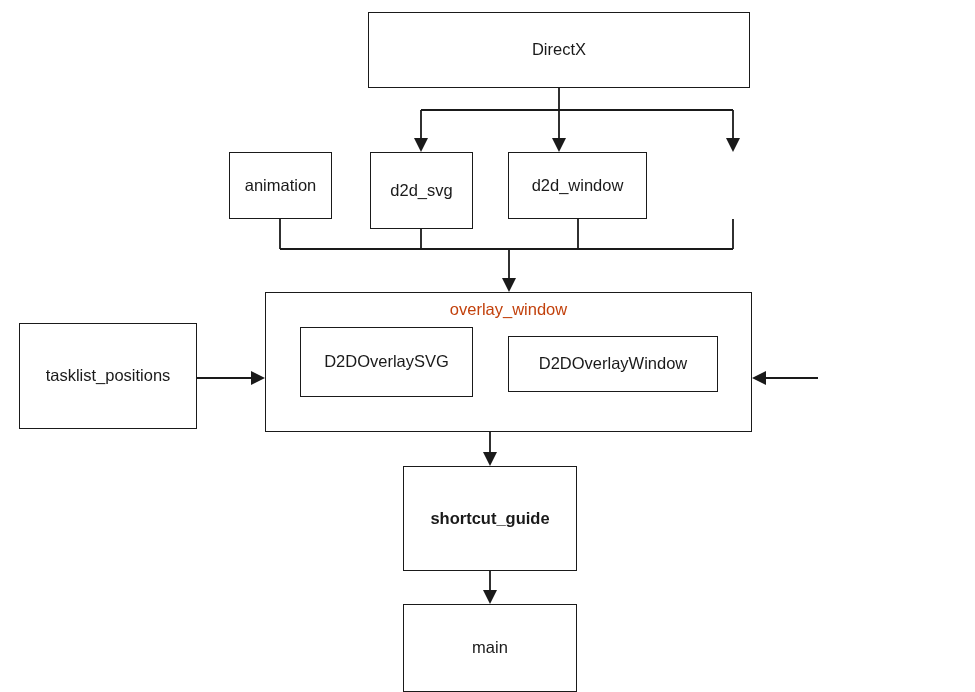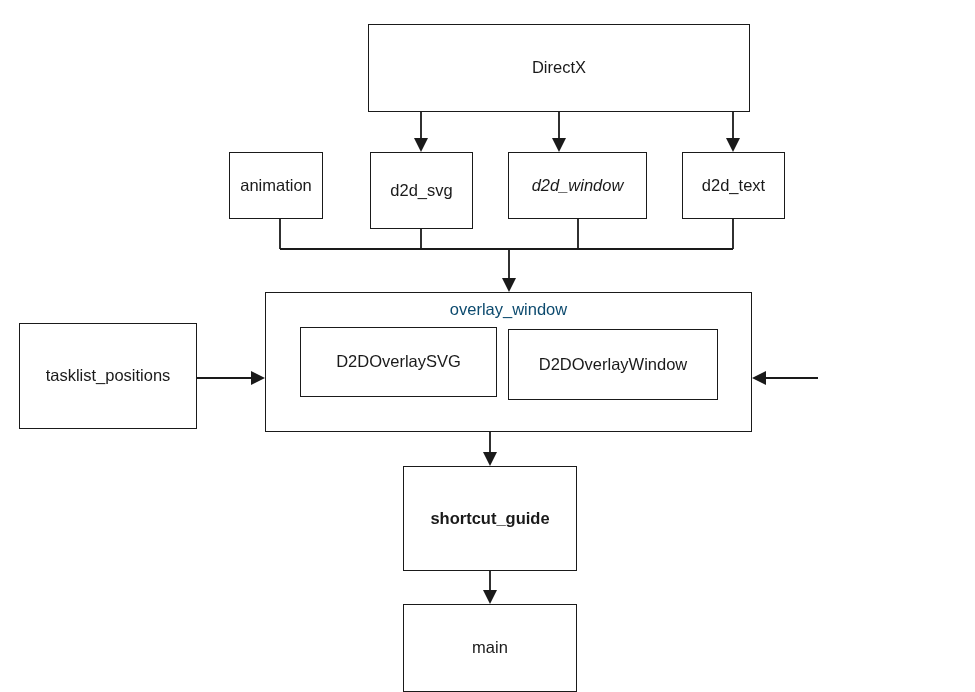--- a/index.html
+++ b/index.html
@@ -36,31 +36,31 @@
     background: #ffffff;
     z-index: 2;
   }
   .cluster-label {
     position: absolute;
     left: 0;
     right: 0;
     top: 7px;
     text-align: center;
     font-size: 16.5px;
-    color: #0c4a6e;
+    color: #c2410c;
   }
   
-  #node-directx          { left:368px; top:12px;  width:382px; height:88px;margin-top:12px; }
-  #node-animation        { left:229px; top:152px; width:94px; height:67px; }
+  #node-directx          { left:368px; top:12px;  width:382px; height:76px; }
+  #node-animation        { left:229px; top:152px; width:103px; height:67px; }
   #node-d2d-svg          { left:370px; top:152px; width:103px; height:77px; }
-  #node-d2d-window       { left:508px; top:152px; width:139px; height:67px;font-style:italic; }
+  #node-d2d-window       { left:508px; top:152px; width:139px; height:67px; }
   #node-d2d-text         { left:682px; top:152px; width:103px; height:67px; }
   #node-overlay-window   { left:265px; top:292px; width:487px; height:140px; }
-  #node-d2doverlaysvg    { left:300px; top:327px; width:197px; height:70px; }
-  #node-d2doverlaywindow { left:508px; top:329px; width:210px; height:71px;justify-content:center; }
+  #node-d2doverlaysvg    { left:300px; top:327px; width:173px; height:70px; }
+  #node-d2doverlaywindow { left:508px; top:336px; width:210px; height:56px;justify-content:center; }
   #node-tasklist         { left:19px;  top:323px; width:178px; height:106px; }
   #node-target-state     { left:818px; top:323px; width:140px; height:106px; }
   #node-shortcut-guide   { left:403px; top:466px; width:174px; height:105px;font-weight:bold; }
   #node-main             { left:403px; top:604px; width:174px; height:88px; }
 
   #edge-layer {
     position: absolute;
     left: 0;
     top: 0;
     width: 975px;
@@ -143,23 +143,20 @@
   </div>
 
   <div class="node" id="node-d2d-svg">
     <span>d2d_svg</span>
   </div>
 
   <div class="node" id="node-d2d-window">
     <span>d2d_window</span>
   </div>
 
-  <div class="node" id="node-d2d-text">
-    <span>d2d_text</span>
-  </div>
 
   <div class="node cluster" id="node-overlay-window">
     <span class="cluster-label">overlay_window</span>
   </div>
 
   <div class="node" id="node-d2doverlaysvg">
     <span>D2DOverlaySVG</span>
   </div>
 
   <div class="node" id="node-d2doverlaywindow">

